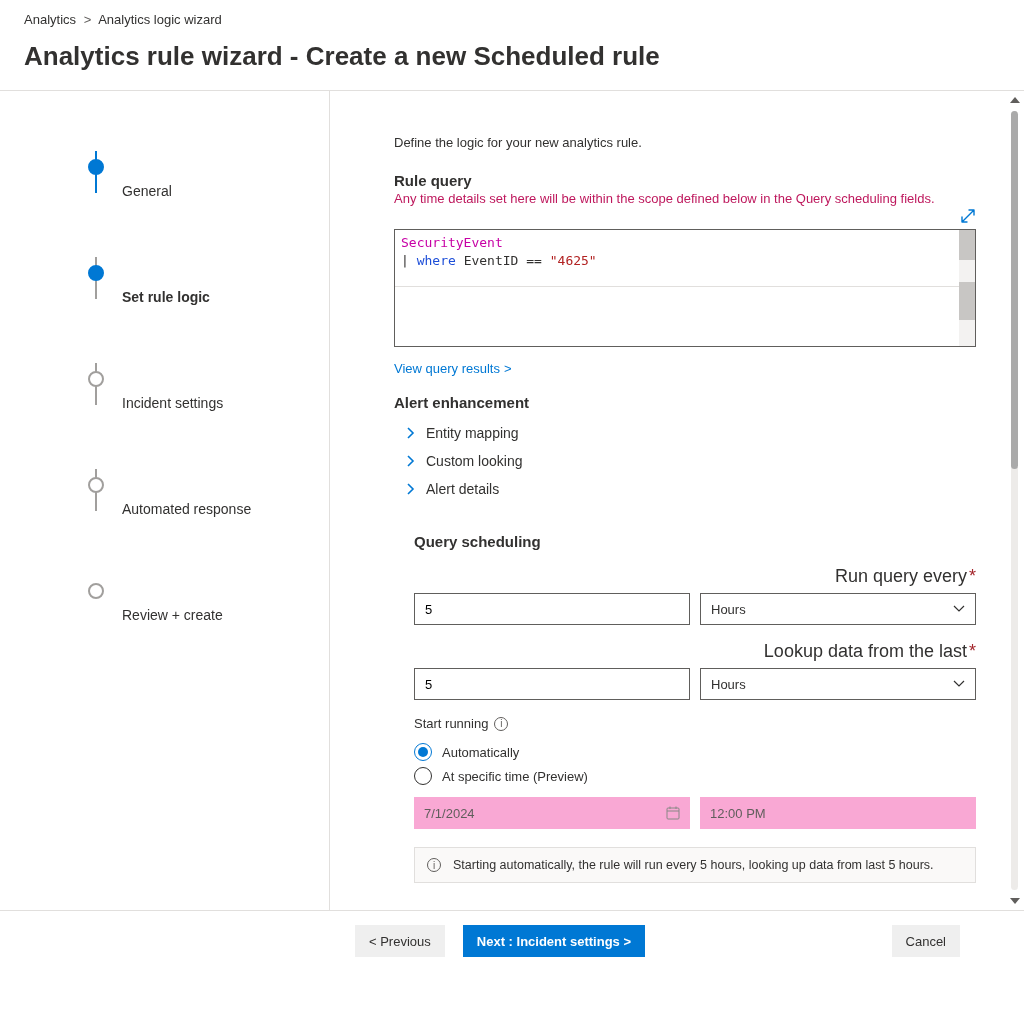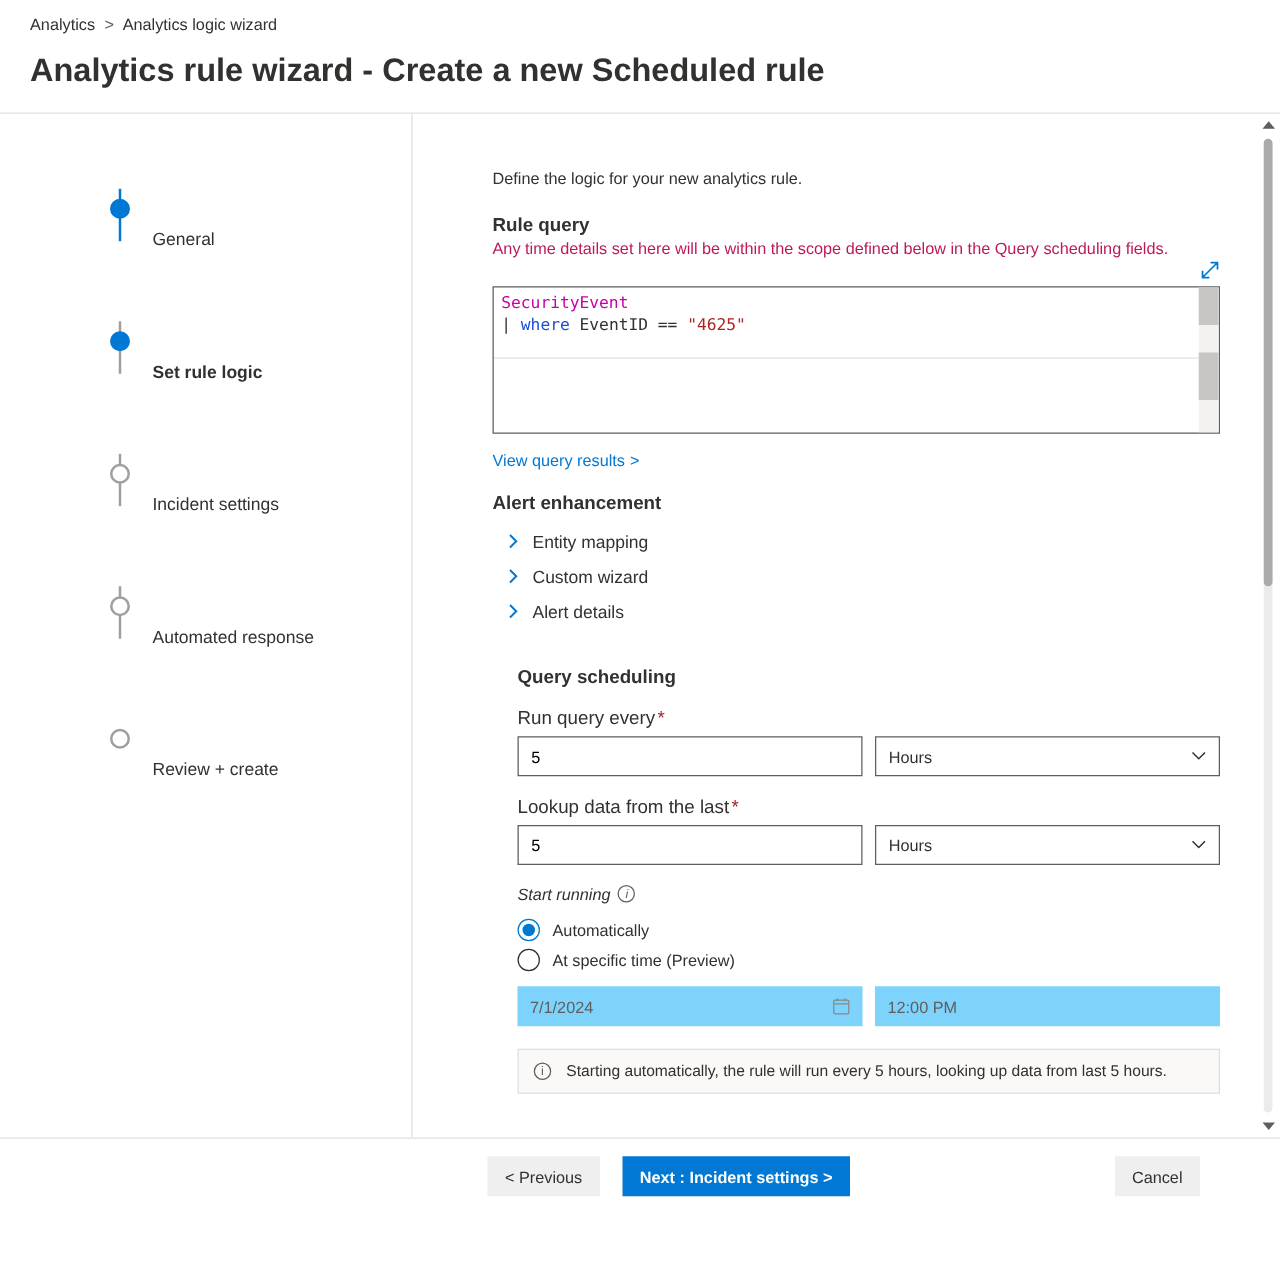--- a/index.html
+++ b/index.html
@@ -139,21 +139,21 @@
     cursor: pointer;
   }
   .chev-row .chev { color: #0078d4; margin-right: 10px; display:inline-flex; }
   .chev svg { display:block; }
   .sched-head {
     font-size: 15px; font-weight: 600;
     margin: 30px 0 16px 20px;
   }
   .field-row { margin: 0 0 16px 20px; }
   .field-label {
-    font-size: 15px; margin-bottom: 6px;
+    font-size: 18px; margin-bottom: 6px; text-align: right;
   }
   .req { color: #a4262c; margin-left: 2px; }
   .field-inputs { display: flex; gap: 10px; }
   .txt-input {
     flex: 1; height: 32px;
     border: 1px solid #605e5c;
     padding: 0 10px;
     font-size: 13px;
     background: #fff;
     font-family: inherit;
@@ -165,21 +165,21 @@
     font-size: 13px;
     background: #fff;
     display: flex; align-items: center;
     justify-content: space-between;
     cursor: pointer;
   }
   .dropdown .dd-chev svg { display:block; }
   .start-row {
     margin: 0 0 12px 20px;
     font-size: 13px;
-    display: flex; align-items: flex-start; font-style: italic;
+    display: flex; align-items: center;
   }
   .info-icon {
     display: inline-flex; width: 14px; height: 14px;
     border: 1px solid #605e5c; border-radius: 50%;
     align-items: center; justify-content: center;
     font-size: 10px; margin-left: 6px; color: #605e5c;
   }
   .radio-row {
     margin: 0 0 6px 20px;
     display: flex; align-items: center;
@@ -194,21 +194,21 @@
   .radio.selected { border-color: #0078d4; }
   .radio.selected::after {
     content: ""; width: 10px; height: 10px;
     border-radius: 50%; background: #0078d4;
   }
   .datetime-row {
     margin: 12px 0 18px 20px;
     display: flex; gap: 10px;
   }
   .dt-box {
-    height: 32px; background: #7dd3fc;
+    height: 32px; background: #f9a8d4;
     display: flex; align-items: center;
     padding: 0 10px; font-size: 13px;
     color: #605e5c;
   }
   .dt-date { flex: 1; justify-content: space-between; }
   .dt-time { flex: 1; }
   .cal-icon svg { display:block; }
   .info-banner {
     margin: 0 0 0 20px;
     border: 1px solid #e1dfdd;
@@ -241,21 +241,21 @@
     width: 7px; background: #edebe9; border-radius: 4px;
   }
   .scroll-thumb {
     position: absolute; left: 0; right: 0;
     top: 0; height: 46%;
     background: #aaa; border-radius: 4px;
   }
   
   .footer {
     border-top: 1px solid #e1dfdd;
-    padding: 14px 64px 0 80px;
+    padding: 14px 64px 0 45px;
     display: flex; align-items: center;
   }
   .footer .spacer { flex: 1; }
   .btn {
     height: 32px; padding: 0 14px;
     font-size: 13px; border: none;
     cursor: pointer;
     font-family: inherit;
   }
   .btn.secondary { background: #efefef; color: #323130; margin-left: 310px; }
@@ -349,21 +349,21 @@
               </svg>
             </span>
           <span>Entity mapping</span>
         </div>
         <div class="chev-row">
           <span class="chev">
               <svg width="10" height="14" viewBox="0 0 10 14">
                 <path d="M2 2 L7 7 L2 12" stroke="#0078d4" stroke-width="1.6" fill="none"></path>
               </svg>
             </span>
-          <span>Custom wizard</span>
+          <span>Custom looking</span>
         </div>
         <div class="chev-row">
           <span class="chev">
               <svg width="10" height="14" viewBox="0 0 10 14">
                 <path d="M2 2 L7 7 L2 12" stroke="#0078d4" stroke-width="1.6" fill="none"></path>
               </svg>
             </span>
           <span>Alert details</span>
         </div>
 

